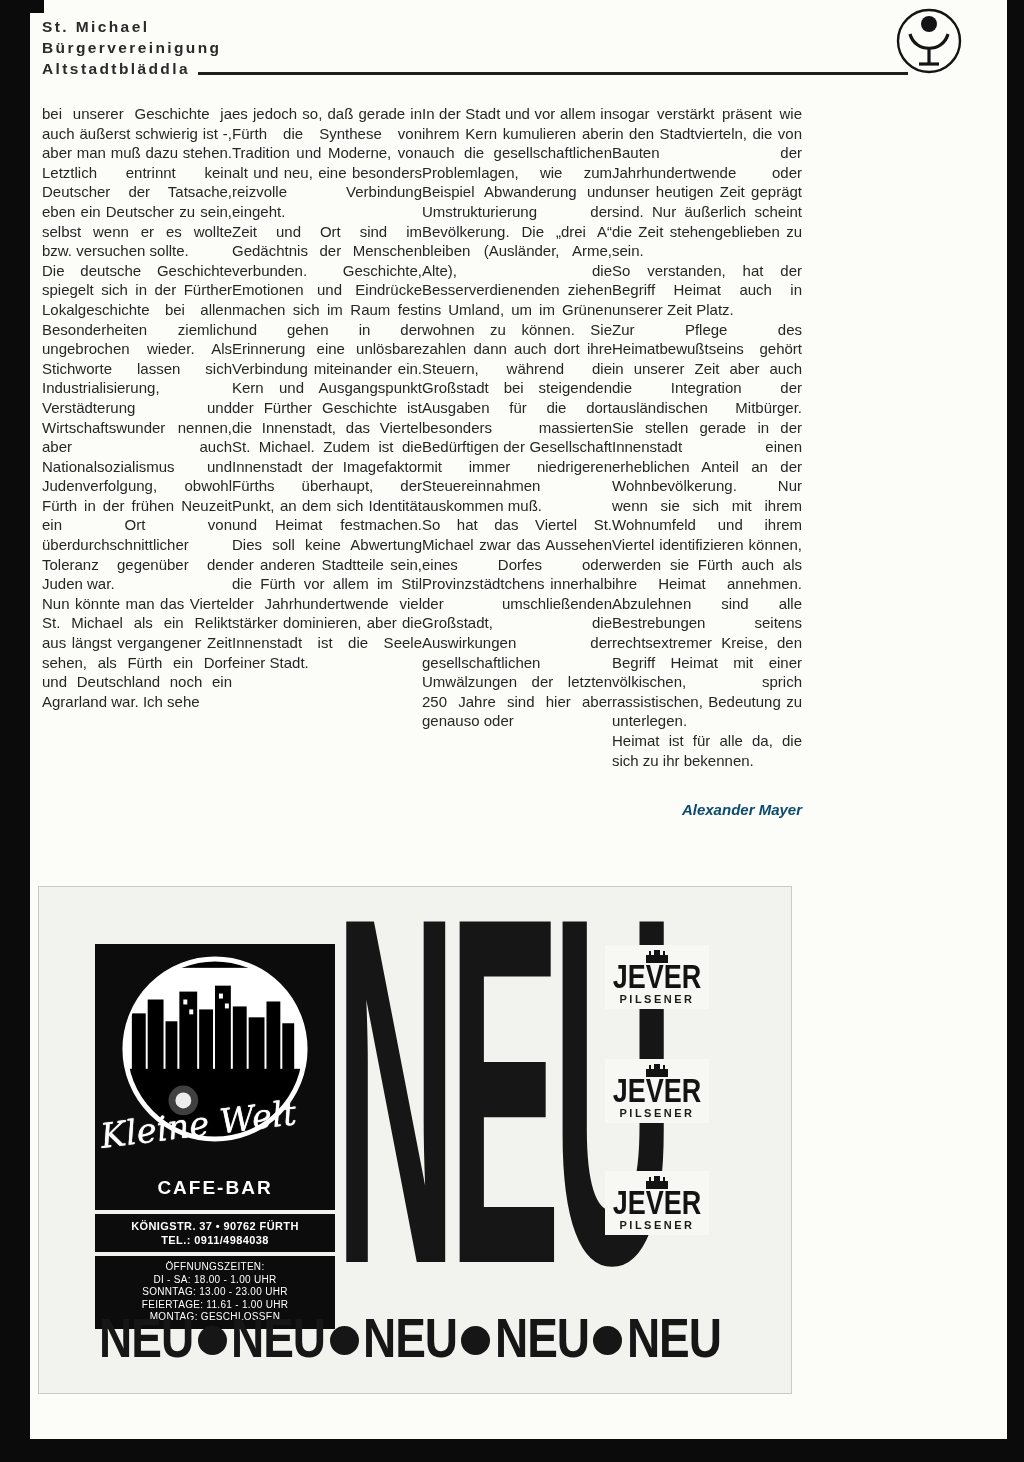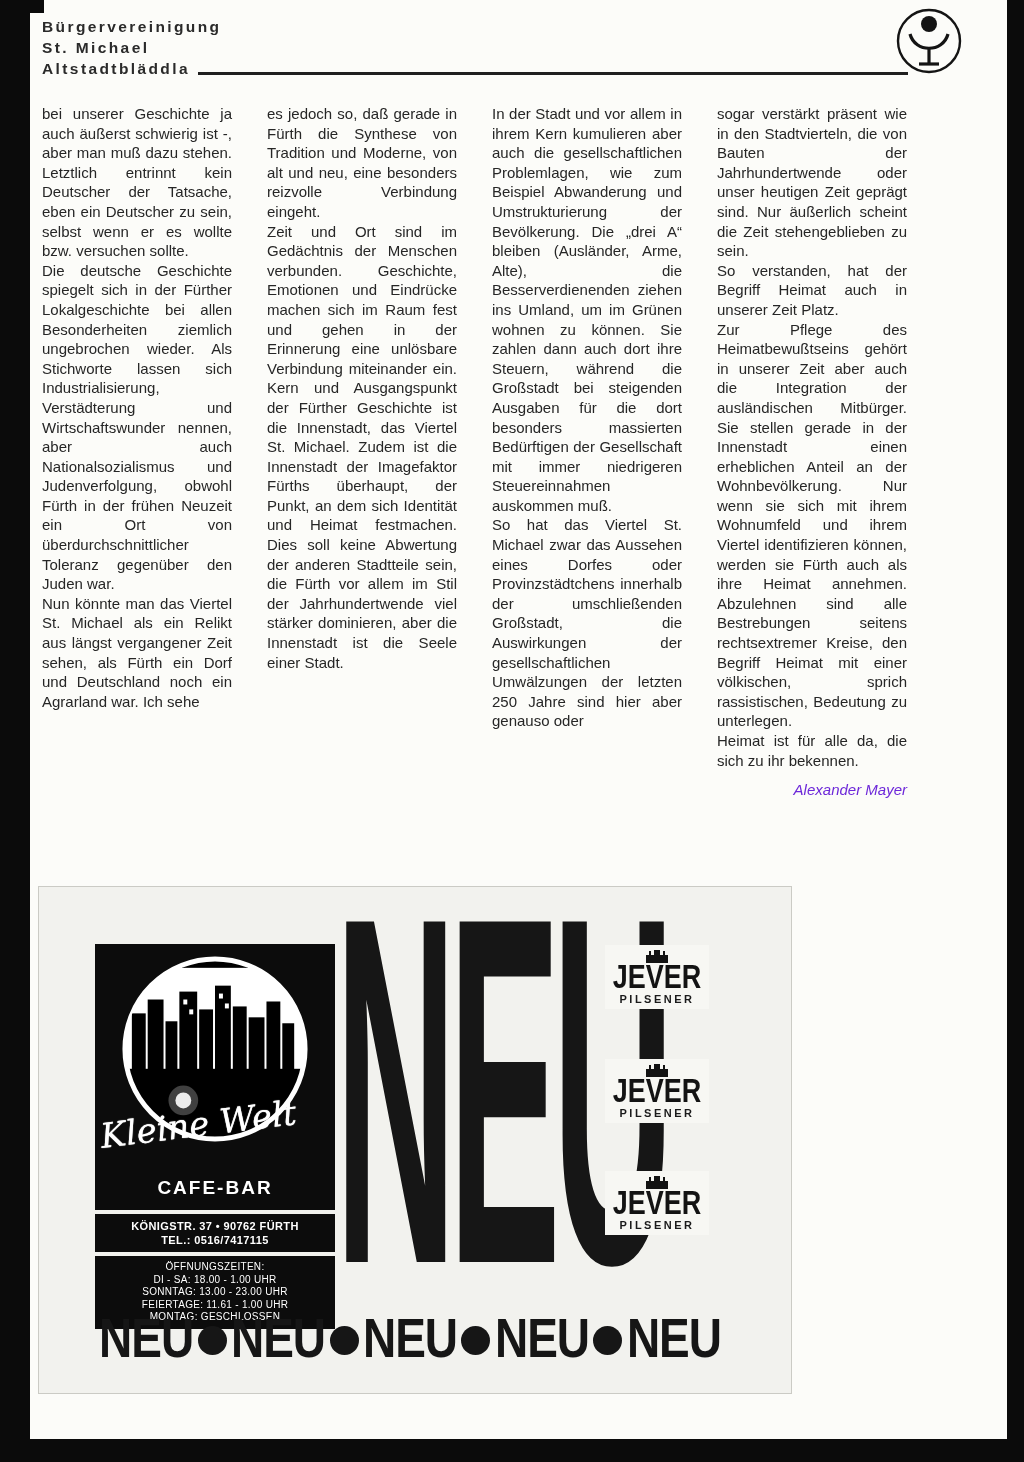--- a/index.html
+++ b/index.html
@@ -26,30 +26,30 @@
     font-weight:bold; font-size:15.5px; letter-spacing:2.4px;
     line-height:21px; color:#2a2a2a;
   }
   .rule-row { display:flex; align-items:flex-end;justify-content:space-between; }
   .rule { flex:1; border-bottom:3px solid #1f1f1f; margin:0 0 4px 8px; }
   .org-logo { position:absolute; right:60px; top:4px; }
 
   
   .columns {
     position:absolute; left:42px; top:104px; width:866px;
-    display:flex; gap:35px;
+    display:flex; 
   }
   .col {
     width:190px; font-size:15px; line-height:19.6px;
     text-align:justify; hyphens:auto; color:#262626;
   }
   .col p { margin:0; }
   .col p.gap { }
   .signature {
-    margin-top:10px; text-align:right; font-style:italic; color:#6d28d9;
+    margin-top:30px; text-align:right; font-style:italic; color:#0c4a6e;font-weight:bold;
   }
 
   
   .ad {
     position:absolute; left:38px; top:886px; width:752px; height:506px;
     background:#f2f2ee; border:1px solid #cbcbc5;
   }
   .cafe { position:absolute; left:56px; top:57px; width:240px; z-index:3; }
   .cafe-square { position:relative; height:266px; background:#0c0c0c; overflow:hidden; }
   .globe { position:absolute; left:23px; top:8px; }
@@ -108,22 +108,22 @@
   .page-number {
     position:absolute; right:56px; top:1396px; font-size:16px; color:#3a3a3a;margin-top:45px;
   }
 </style>
 </head>
 <body>
 
 <div class="page">
 
   <div class="header">
+    <div class="org-line">St. Michael</div>
     <div class="org-line">Bürgervereinigung</div>
-    <div class="org-line">St. Michael</div>
     <div class="rule-row">
       <span class="org-line">Altstadtbläddla</span>
       <div class="rule"></div>
     </div>
   </div>
 
   <span class="org-logo">
     <svg width="70" height="76" viewBox="0 0 70 76">
       <circle cx="35" cy="37" r="31" fill="none" stroke="#141414" stroke-width="2.4"></circle>
       <circle cx="35" cy="20" r="8" fill="#141414"></circle>
@@ -188,21 +188,21 @@
               <circle cx="66" cy="150" r="8" fill="#ffffff" opacity="0.9"></circle>
             </g>
           </svg>
         </span>
         <div class="script-name">Kleine Welt</div>
         <div class="cafe-bar">CAFE-BAR</div>
       </div>
 
       <div class="addr">
         <div>KÖNIGSTR. 37  •  90762 FÜRTH</div>
-        <div>TEL.: 0516/7417115</div>
+        <div>TEL.: 0911/4984038</div>
       </div>
 
       <div class="hours">
         <div>ÖFFNUNGSZEITEN:</div>
         <div>DI - SA:  18.00 -  1.00 UHR</div>
         <div>SONNTAG:  13.00 - 23.00 UHR</div>
         <div>FEIERTAGE:  11.61 -  1.00 UHR</div>
         <div>MONTAG:  GESCHLOSSEN</div>
       </div>
     </div>

